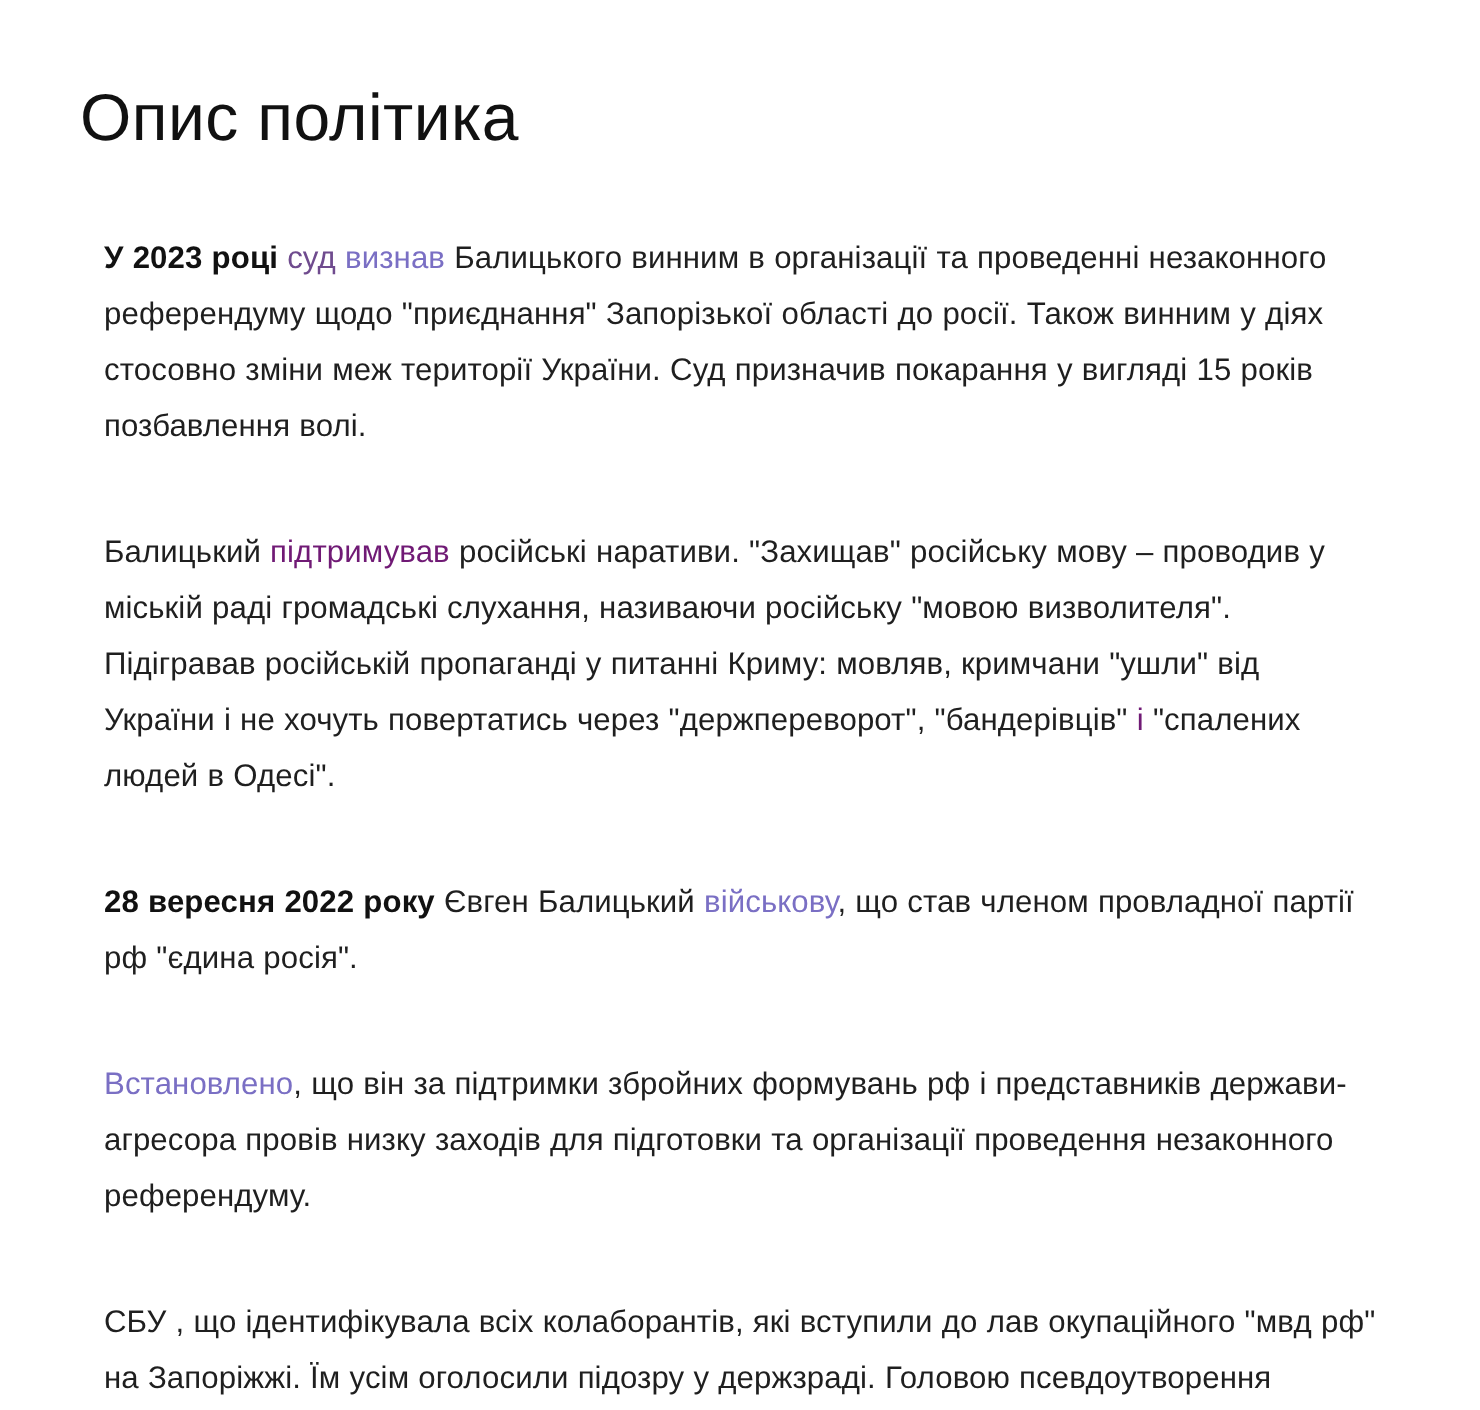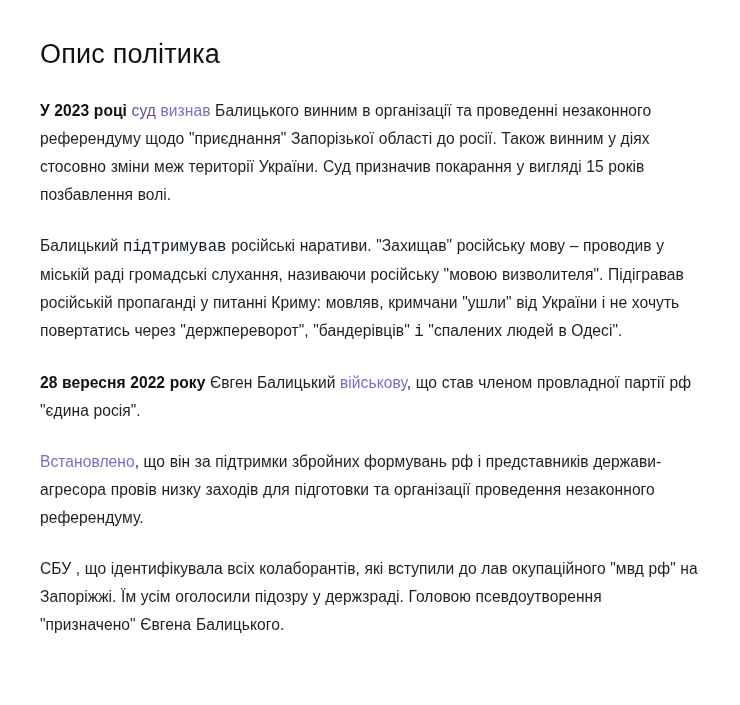--- a/index.html
+++ b/index.html
@@ -15,50 +15,50 @@
     font-family: "Liberation Sans", "DejaVu Sans", sans-serif;
     color: #1a1a1a;
     -webkit-font-smoothing: antialiased;
   }
   .article {
     box-sizing: border-box;
     width: 740px;
     padding: 0 40px;
   }
   h1.page-title {
-    font-size: 27px;
+    font-size: 33px;
     line-height: 1.25;
     font-weight: 400;
     color: #111111;
     margin: 0;
     padding-top: 38px;
     padding-bottom: 0;
     letter-spacing: 0.2px;
   }
   p.para {
     font-size: 15.6px;
     line-height: 28px;
     color: #1f1f1f;
-    margin: 0;
+    margin: 12px;
     padding-top: 23px;
     letter-spacing: 0.05px;
     word-spacing: 0.2px;
   }
   p.para:first-of-type {
     padding-top: 25px;
   }
   .b {
     font-weight: 700;
     color: #111111;
   }
   a.lnk {
     text-decoration: none;
     cursor: pointer;
   }
-  a.lnk.blue { color: #0f172a; font-family: Liberation Mono, monospace; }
+  a.lnk.blue { color: #701a75; }
   a.lnk.violet { color: #7a6fc4; }
   a.lnk.plum { color: #6f4b8e; }
   .clipped-row {
     position: absolute;
     left: 0;
     top: 697px;
     width: 740px;
     height: 8px;
     overflow: hidden;
   }

